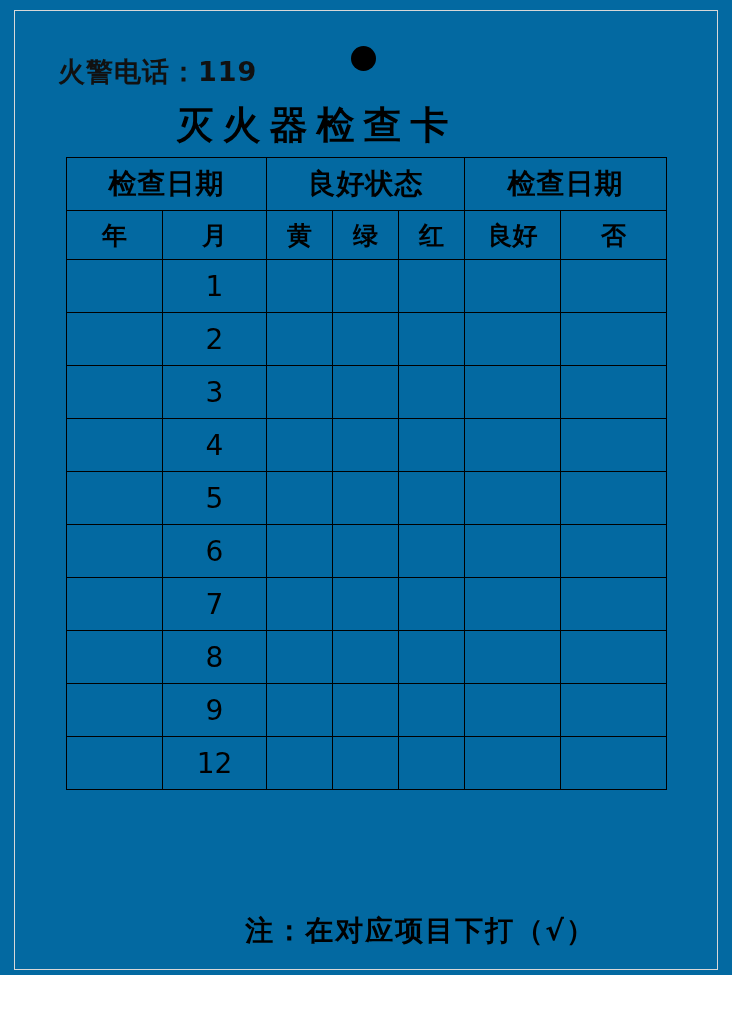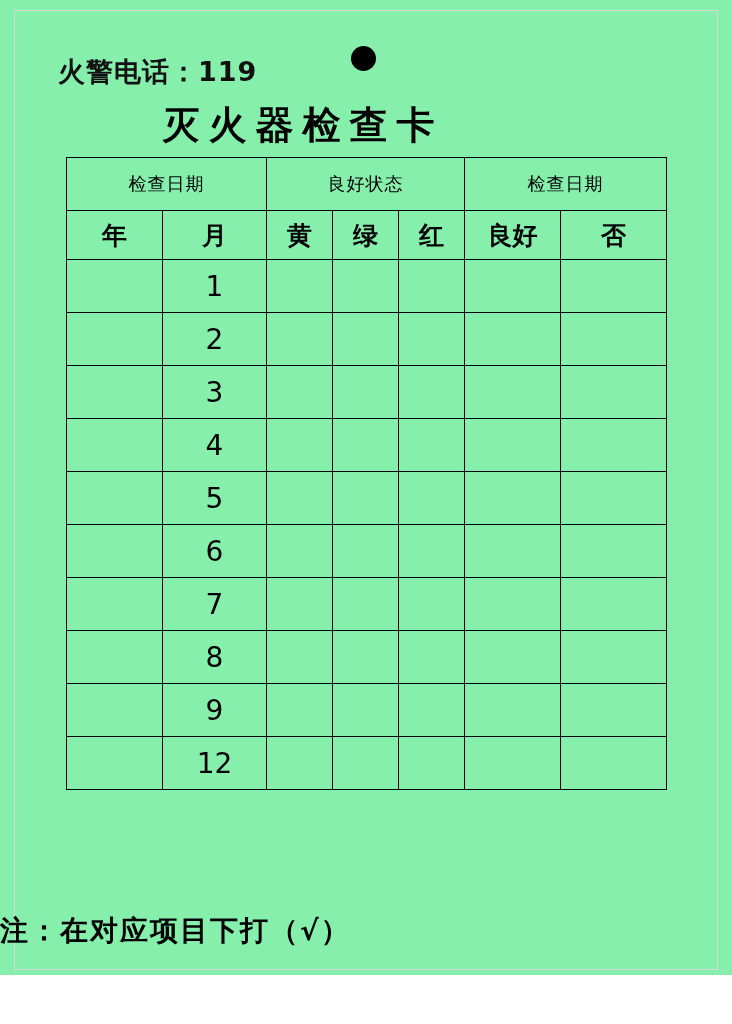--- a/index.html
+++ b/index.html
@@ -15,21 +15,21 @@
     position: relative;
   }
 
   
   #card {
     position: absolute;
     left: 0;
     top: 0;
     width: 732px;
     height: 1024px;
-    background: #86efac;
+    background: #0369a1;
   }
 
   
   #art-frame {
     position: absolute;
     left: 14px;
     top: 10px;
     width: 704px;
     height: 960px;
     border: 1px solid #d8d8d8;
@@ -56,21 +56,21 @@
     font-weight: bold;
     color: #111111;
     letter-spacing: 1px;
     white-space: nowrap;
     font-family: "DejaVu Sans", sans-serif;
   }
 
   
   #main-title {
     position: absolute;
-    left: 4px;
+    left: 18px;
     top: 100px;
     width: 588px;
     text-align: center;
     font-size: 38px;
     font-weight: bold;
     color: #000000;
     letter-spacing: 9px;
     text-indent: 9px;
     white-space: nowrap;
   }
@@ -86,22 +86,22 @@
   }
   #check-table td {
     border: 1.5px solid #000000;
     text-align: center;
     vertical-align: middle;
     padding: 0;
     color: #000000;
   }
   .grp-head {
     height: 52px;
-    font-size: 18px;
-    font-weight: normal;
+    font-size: 28px;
+    font-weight: bold;
     letter-spacing: 1px;
   }
   .sub-head {
     height: 48px;
     font-size: 25px;
     font-weight: bold;
   }
   .data-row td {
     height: 52px;
   }
@@ -119,21 +119,21 @@
   .col-r     { width: 66px; }
   .col-ok    { width: 96px; }
   .col-no    { width: 106px; }
 
   
   #note {
     position: absolute;
     left: 0;
     top: 912px;
     width: 596px;
-    text-align: left;
+    text-align: right;
     font-size: 28px;
     font-weight: bold;
     color: #000000;
     letter-spacing: 2px;
     white-space: nowrap;
   }
 
   
   #footer {
     position: absolute;

